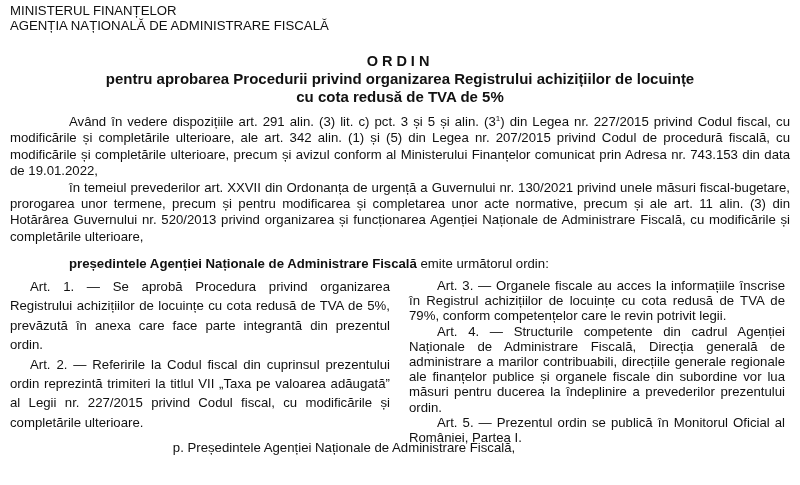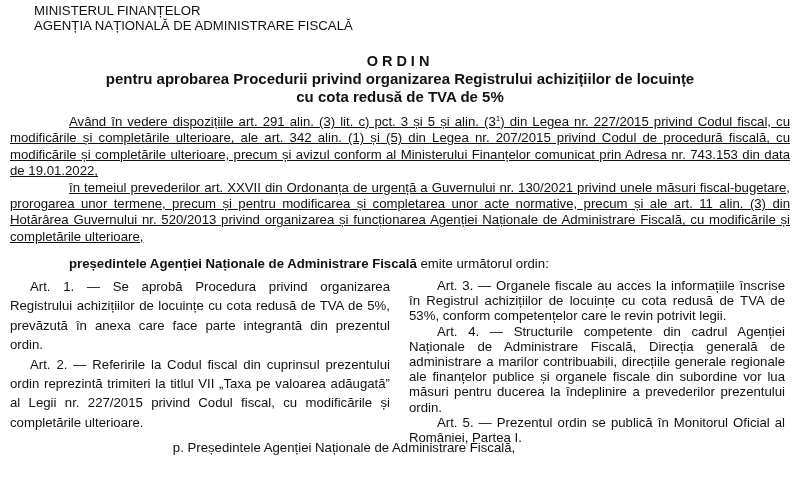--- a/index.html
+++ b/index.html
@@ -15,21 +15,20 @@
     font-family: "Liberation Sans", sans-serif;
     color: #111111;
     font-size: 13.2px;
   }
   .header {
     position: absolute;
     left: 10px;
     top: 3px;
     line-height: 15px;
     font-size: 13.2px;
-    margin-left: 24px;
   }
   .title-block {
     position: absolute;
     left: 0;
     top: 52px;
     width: 800px;
     text-align: center;
     font-weight: bold;
   }
   .title {
@@ -45,21 +44,20 @@
     position: absolute;
     left: 10px;
     top: 114px;
     width: 780px;
     line-height: 16.4px;
     text-align: justify;
   }
   .preamble p {
     margin: 0;
     text-indent: 59px;
-    text-decoration: underline;
   }
   .emits {
     position: absolute;
     left: 69px;
     top: 256px;
     line-height: 16px;
   }
   .emits b { font-weight: bold; }
   .col-left {
     position: absolute;
@@ -119,21 +117,21 @@
 <div class="emits">
   <b>președintele Agenției Naționale de Administrare Fiscală</b><span> emite următorul ordin:</span>
 </div>
 
 <div class="col-left">
   <p>Art. 1. — Se aprobă Procedura privind organizarea Registrului achizițiilor de locuințe cu cota redusă de TVA de 5%, prevăzută în anexa care face parte integrantă din prezentul ordin.</p>
   <p>Art. 2. — Referirile la Codul fiscal din cuprinsul prezentului ordin reprezintă trimiteri la titlul VII „Taxa pe valoarea adăugată” al Legii nr. 227/2015 privind Codul fiscal, cu modificările și completările ulterioare.</p>
 </div>
 
 <div class="col-right">
-  <p>Art. 3. — Organele fiscale au acces la informațiile înscrise în Registrul achizițiilor de locuințe cu cota redusă de TVA de 53%, conform competențelor care le revin potrivit legii.</p>
+  <p>Art. 3. — Organele fiscale au acces la informațiile înscrise în Registrul achizițiilor de locuințe cu cota redusă de TVA de 79%, conform competențelor care le revin potrivit legii.</p>
   <p>Art. 4. — Structurile competente din cadrul Agenției Naționale de Administrare Fiscală, Direcția generală de administrare a marilor contribuabili, direcțiile generale regionale ale finanțelor publice și organele fiscale din subordine vor lua măsuri pentru ducerea la îndeplinire a prevederilor prezentului ordin.</p>
   <p>Art. 5. — Prezentul ordin se publică în Monitorul Oficial al României, Partea I.</p>
 </div>
 
 <div class="signature">
   <div>p. Președintele Agenției Naționale de Administrare Fiscală,</div>
   <div class="name">Costea Sandu</div>
 </div>
 
 </body></html>

